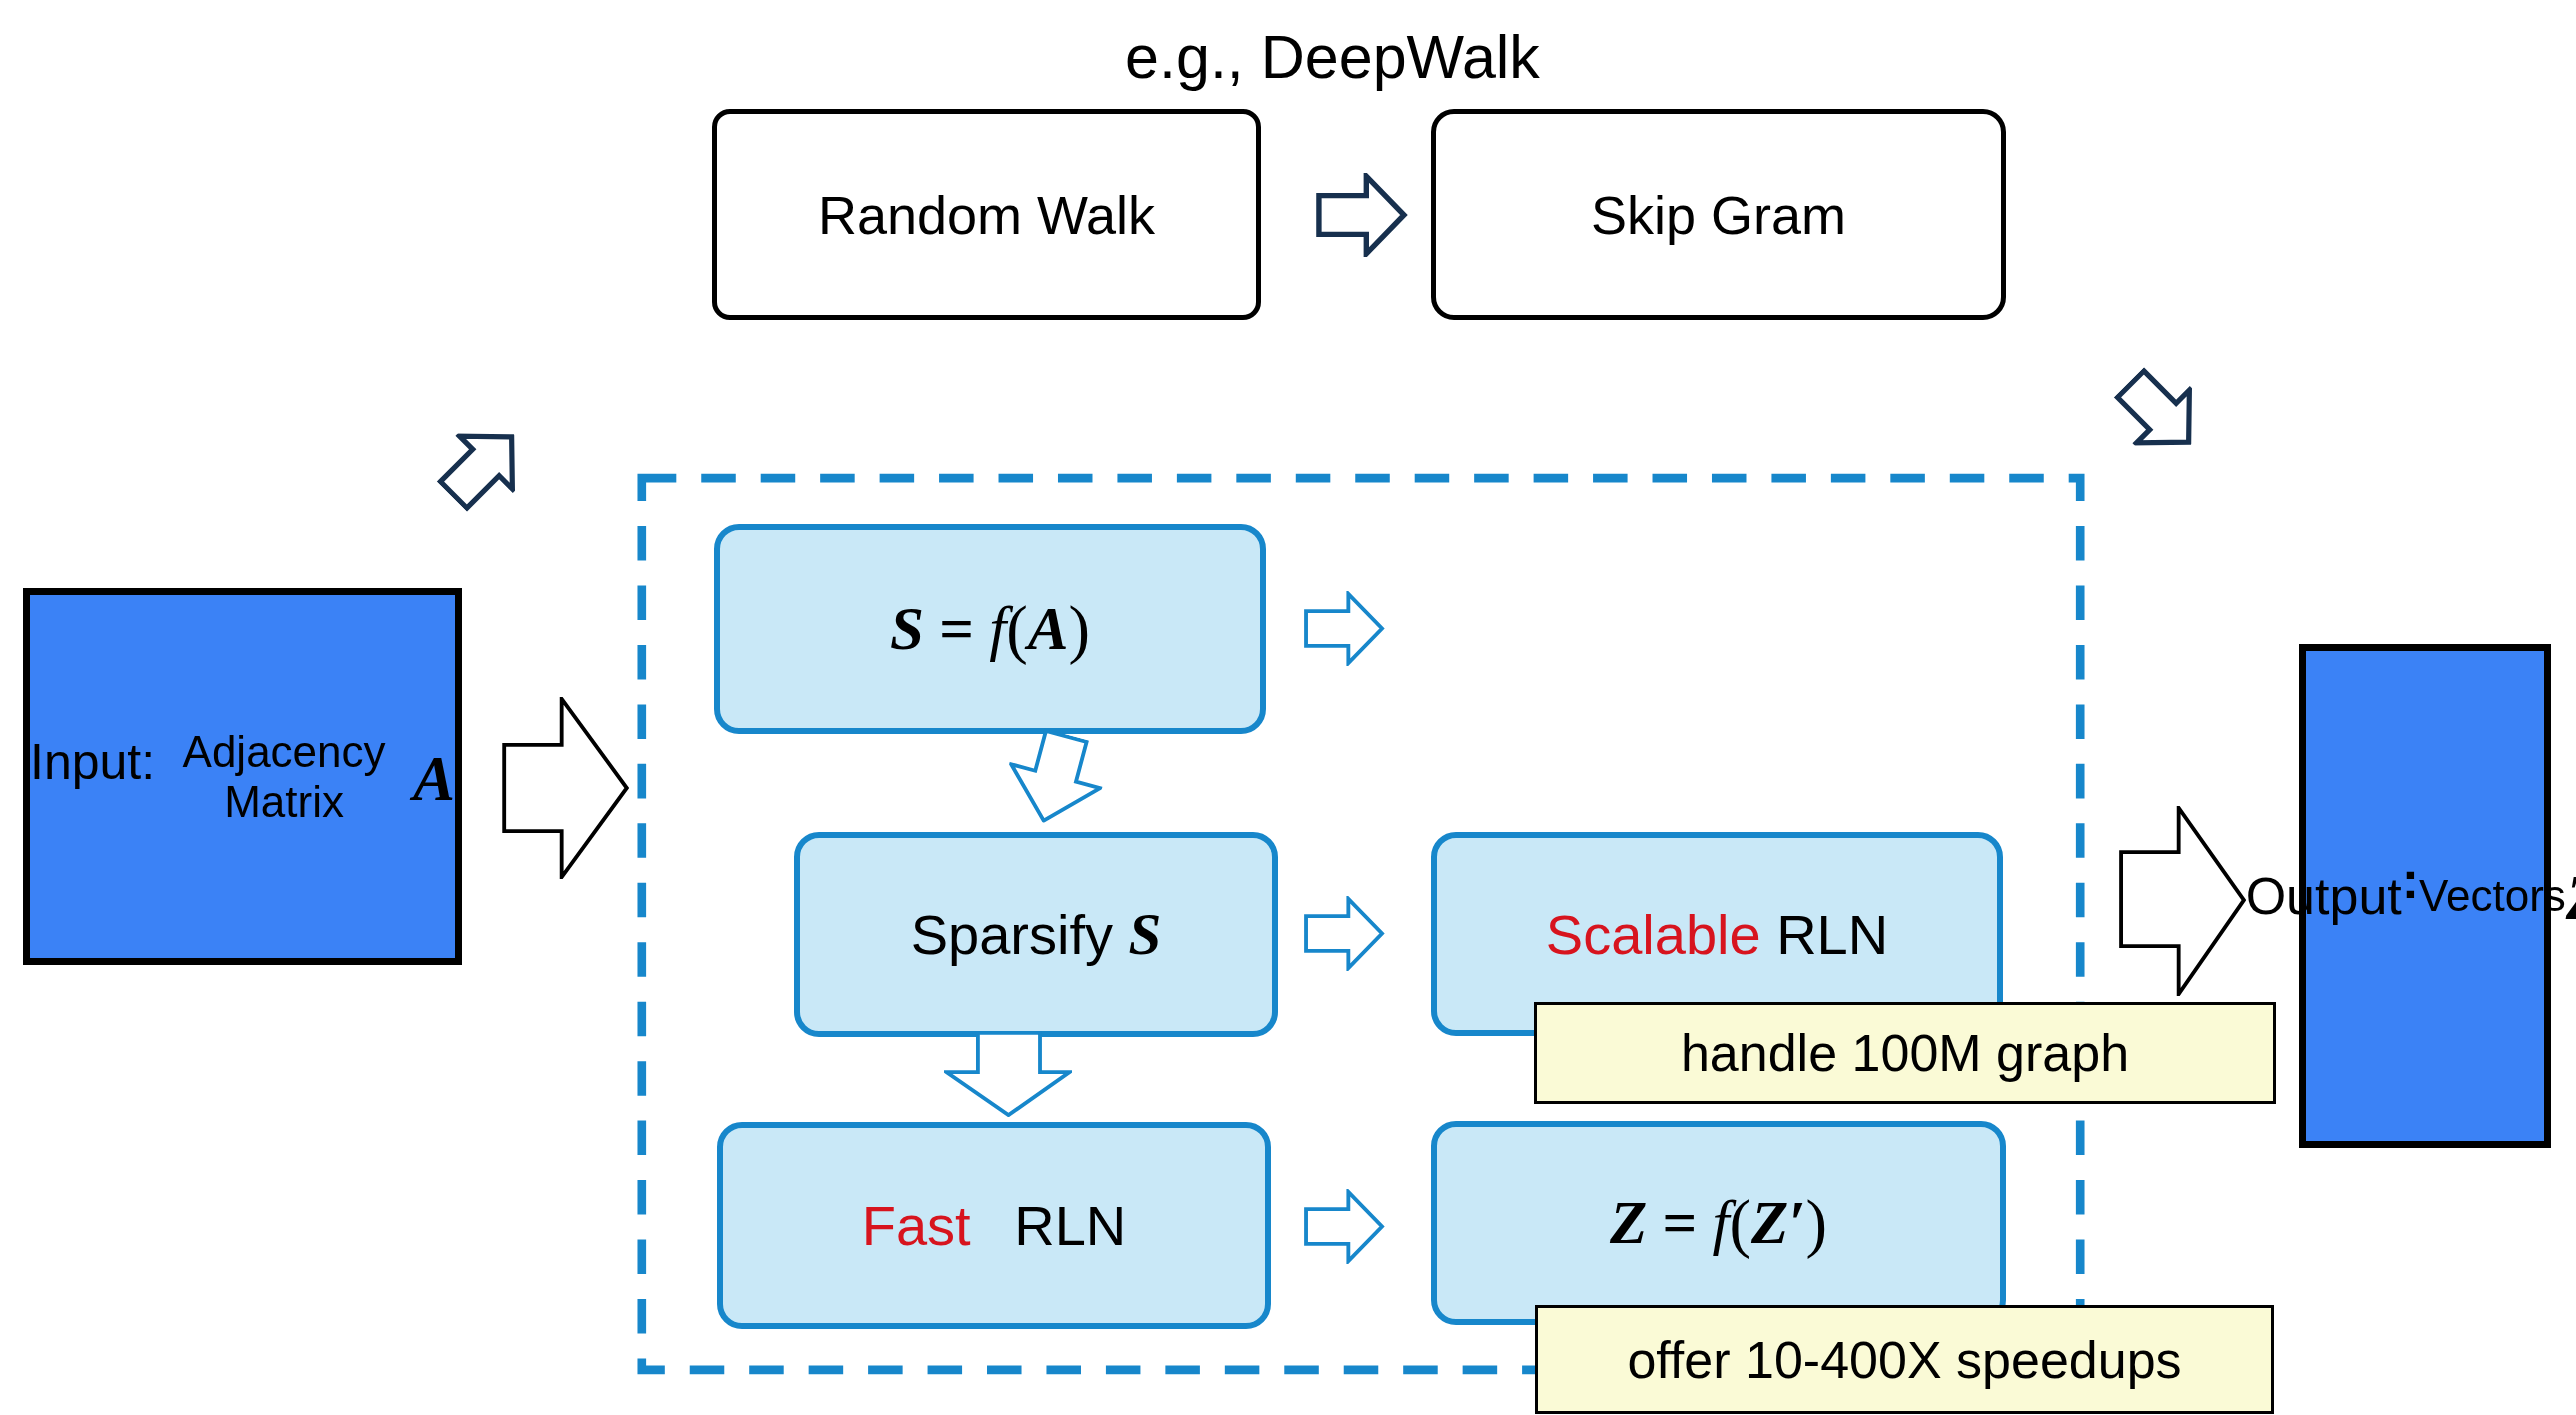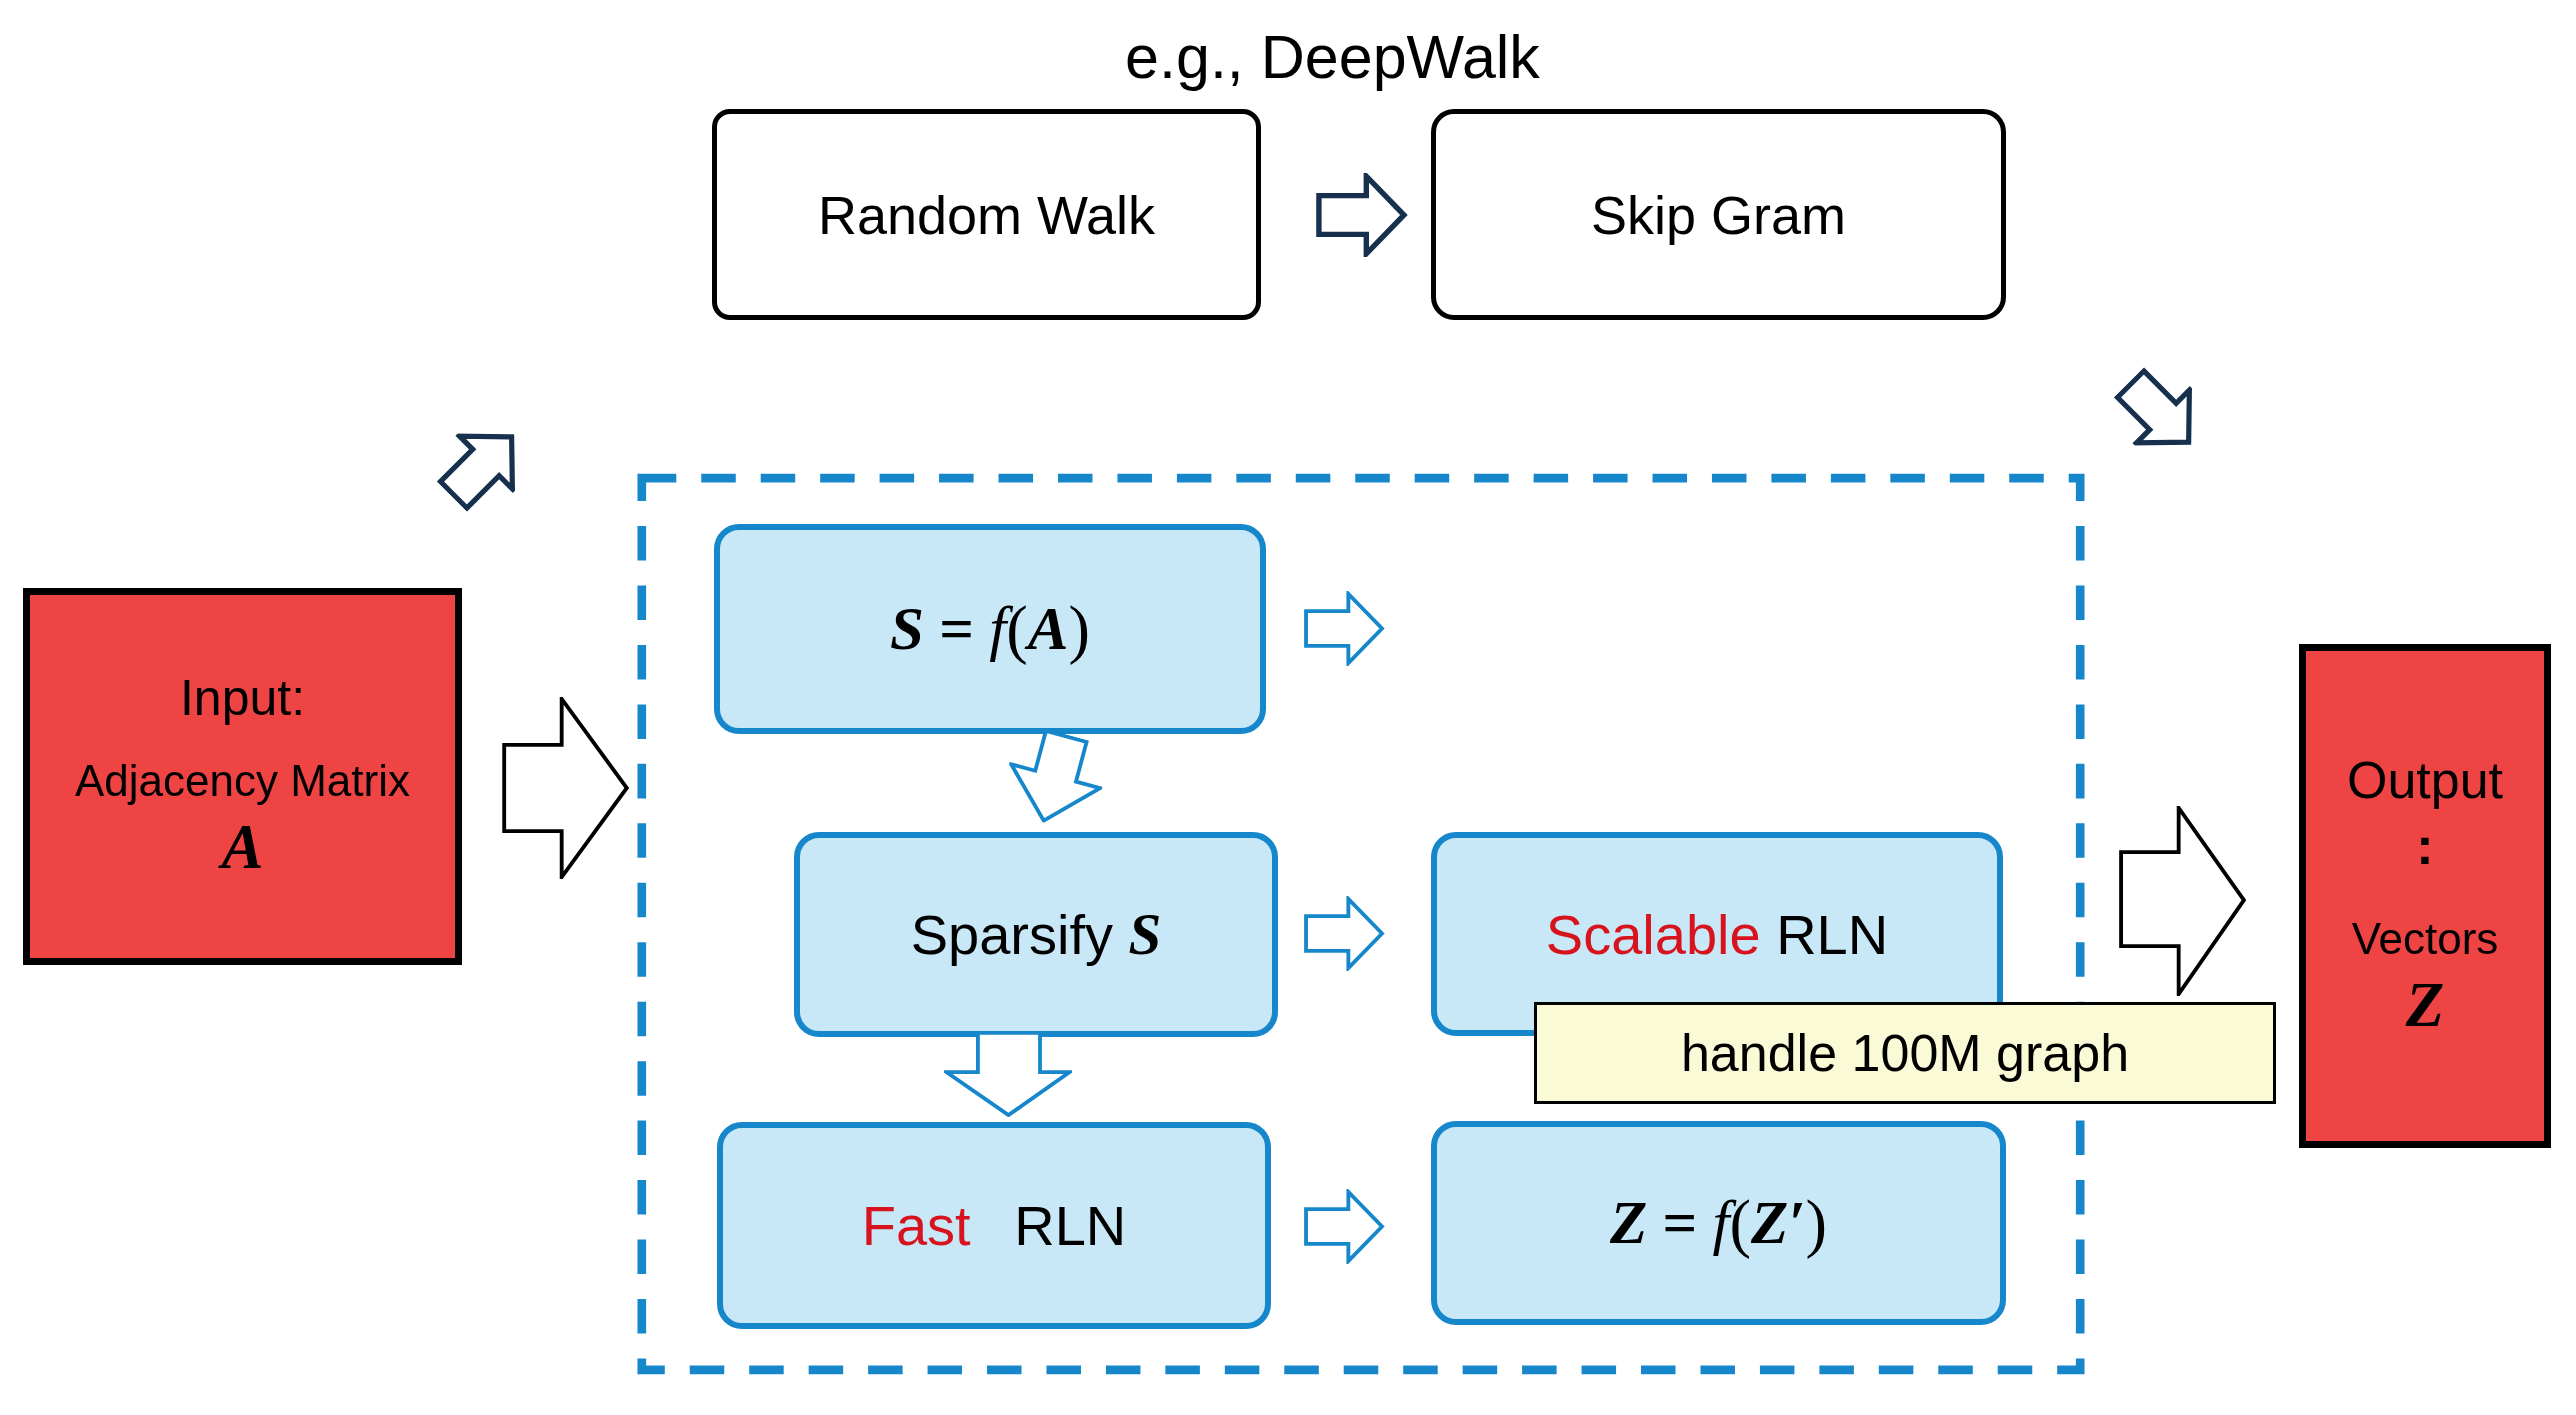--- a/index.html
+++ b/index.html
@@ -20,22 +20,22 @@
   .title{
     font-size:61px;text-align:center;letter-spacing:0px;
   }
 
   .plainbox{
     background:#ffffff;border:5.8px solid #000;border-radius:23px;
     display:flex;align-items:center;justify-content:center;
     font-size:54px;z-index:2;
   }
   .squarebox{
-    background:#ef4444;border:7.7px solid #000;
-    display:flex;flex-direction:column;align-items:center;justify-content:center;
+    background:#3b82f6;border:7.7px solid #000;
+    display:flex;flex-direction:row;align-items:center;justify-content:center;
     text-align:center;z-index:6;
   }
   .bluebox{
     background:var(--box-fill);border:6.7px solid var(--accent-blue);border-radius:25px;
     display:flex;align-items:center;justify-content:center;
     font-size:56px;z-index:2;white-space:pre;
   }
   .yellowbox{
     background:var(--yellow-fill);border:3.8px solid #000;
     display:flex;align-items:center;justify-content:center;
@@ -143,20 +143,23 @@
     <span class="msym">Z</span><span class="meq"> = </span><span class="mfunc">f</span><span class="mpar">(</span><span class="msym">Z′</span><span class="mpar">)</span>
   </div>
 
   <svg class="abs z4" style="left:2119px;top:790px;" width="127" height="190" viewBox="0 0 132 198">
     <polygon class="arrow-black" points="2,48 62,48 62,2 130,98 62,196 62,146 2,146"></polygon>
   </svg>
 
   <div class="abs yellowbox" style="left:1534px;top:986px;width:742px;height:102px;">
     <span>handle 100M graph</span>
   </div>
+  <div class="abs yellowbox" style="left:1535px;top:1289px;width:739px;height:109px;">
+    <span>offer 10-400X speedups</span>
+  </div>
 
   <div class="abs squarebox" style="left:2299px;top:628px;width:252px;height:504px;">
     <div class="out-label">Output</div>
     <div class="out-colon">:</div>
     <div class="out-sub">Vectors</div>
     <div class="big-symbol msym">Z</div>
   </div>
 
 </div>
 

